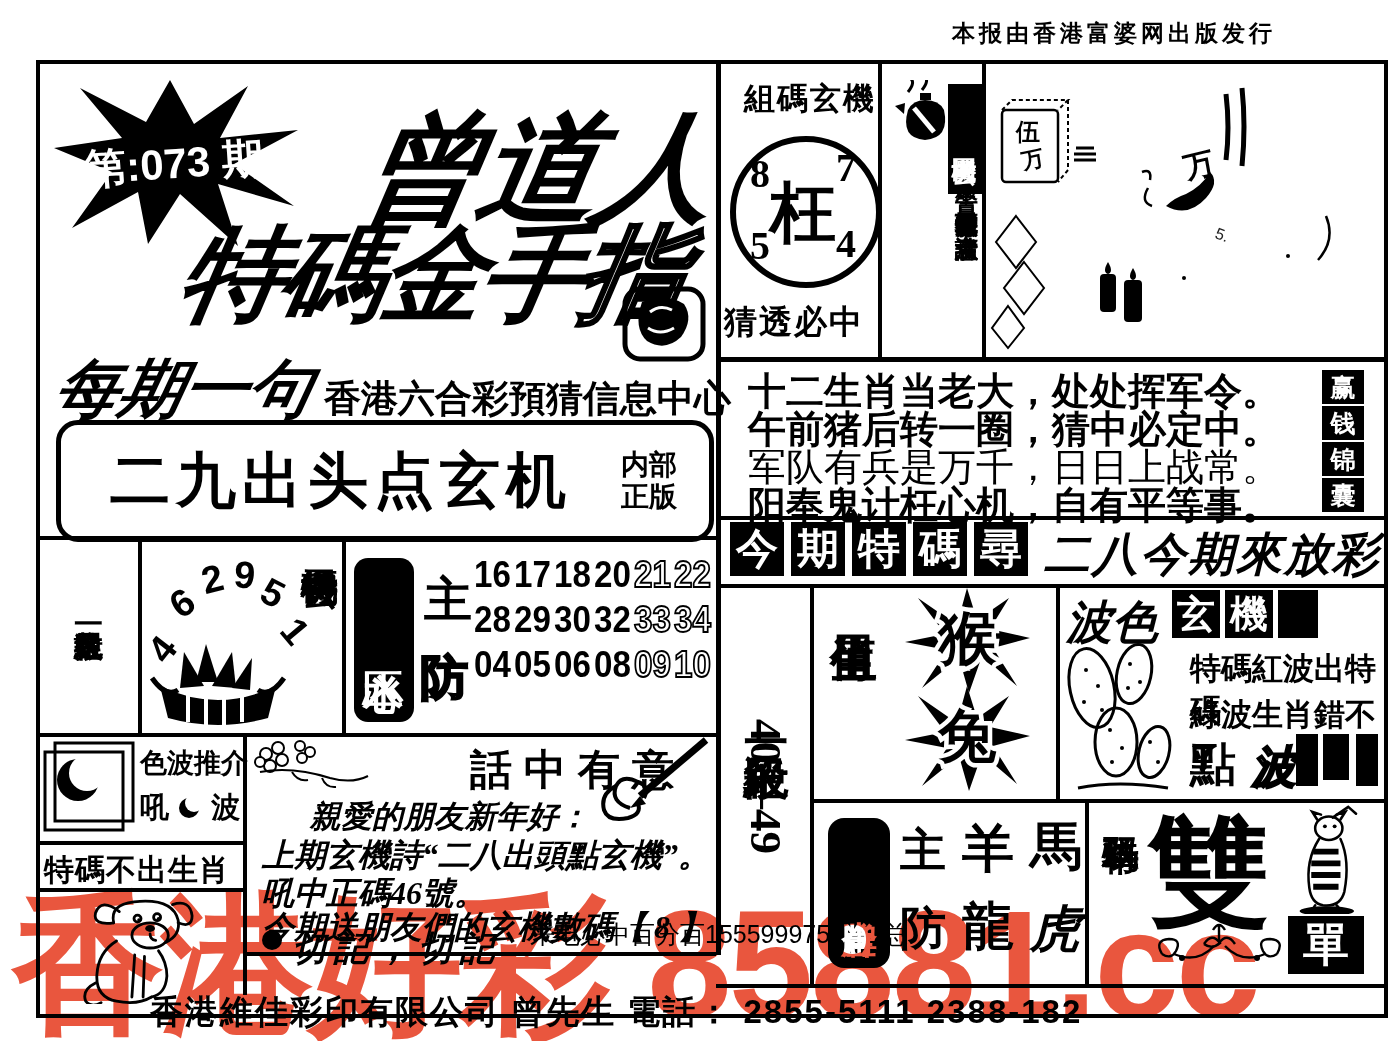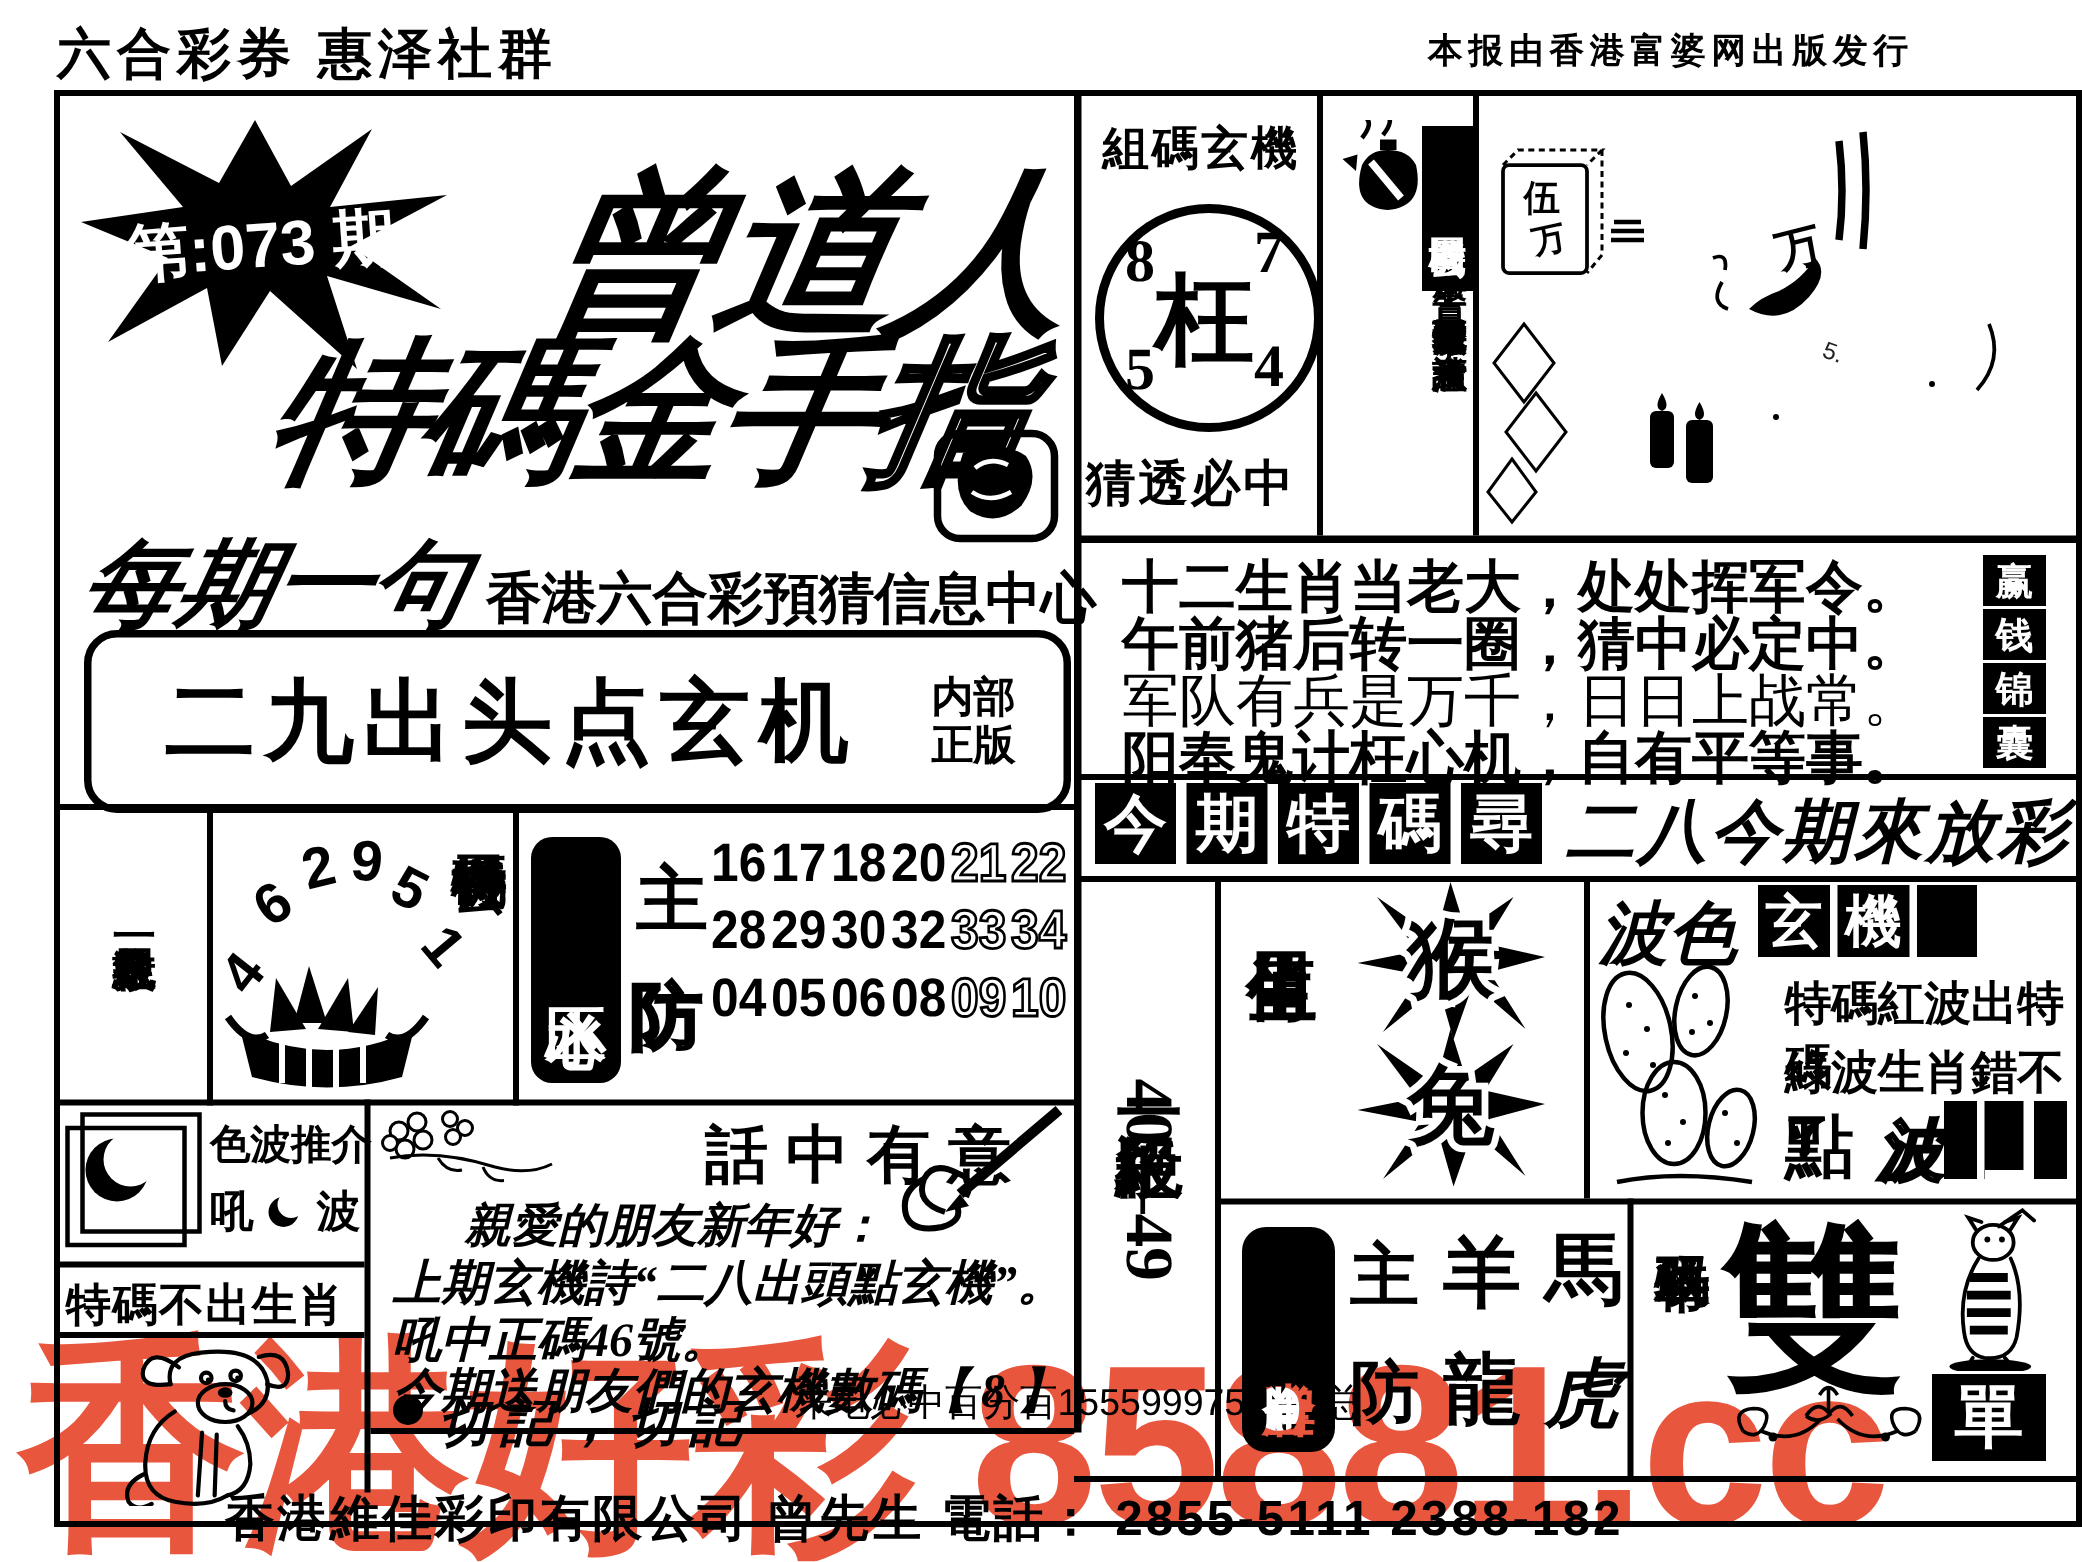--- a/index.html
+++ b/index.html
@@ -25,21 +25,20 @@
   .boxchar{width:54px;height:54px;background:#000;color:#fff;font-size:42px;font-weight:900;
        display:flex;align-items:center;justify-content:center;}
   .jbox{width:42px;height:34px;background:#000;color:#fff;font-size:25px;font-weight:700;
        display:flex;align-items:center;justify-content:center;margin-bottom:2px;}
 </style>
 </head>
 <body>
 
 <div id="page">
 
-  <div class="abs" style="left:38px;top:12px;font-size:36px;font-weight:900;letter-spacing:4px;">六合彩券  惠泽社群</div>
   <div class="abs" style="left:952px;top:18px;font-size:23px;font-weight:900;letter-spacing:4px;">本报由香港富婆网出版发行</div>
 
   <div class="abs" style="left:36px;top:60px;width:1344px;height:950px;border:4px solid #000;"></div>
   <div class="abs vline" style="left:716px;top:60px;width:5px;height:895px;"></div>
 
   <div class="abs" style="left:52px;top:78px;width:248px;height:172px;">
     <svg width="248" height="172" viewBox="0 0 248 172">
       <polygon fill="#000" points="118,2 142,46 196,8 168,60 246,52 182,86 242,128 166,106 186,168 128,116 96,166 86,114 20,150 60,94 2,70 70,60 28,10 94,44"></polygon>
     </svg>
     <div class="abs" style="left:22px;top:58px;width:200px;text-align:center;color:#fff;font-size:42px;font-weight:900;transform:rotate(-4deg);">第:073 期</div>
@@ -169,21 +168,21 @@
   </svg>
   <div class="abs serif" style="left:310px;top:796px;font-size:31px;font-weight:700;font-style:italic;">親愛的朋友新年好：</div>
   <div class="abs serif" style="left:262px;top:834px;font-size:32px;font-weight:700;font-style:italic;">上期玄機詩“二八出頭點玄機”。</div>
   <div class="abs serif" style="left:262px;top:872px;font-size:32px;font-weight:700;font-style:italic;">吼中正碼46號。</div>
   <div class="abs serif" style="left:262px;top:906px;font-size:32px;font-weight:700;font-style:italic;">今期送朋友們的玄機數碼【 8 】</div>
   <div class="abs" style="left:262px;top:930px;width:20px;height:20px;border-radius:50%;background:#000;"></div>
   <div class="abs serif" style="left:292px;top:926px;font-size:34px;font-weight:900;font-style:italic;letter-spacing:8px;">切記，切記</div>
   <div class="abs" style="left:530px;top:918px;font-size:25px;font-weight:400;">来电必中百分百15559997599林总</div>
 
   <div class="abs vline" style="left:878px;top:60px;width:4px;height:297px;"></div>
-  <div class="abs" style="left:726px;top:78px;width:150px;text-align:center;font-size:31px;font-weight:700;letter-spacing:2px;">組碼玄機</div>
+  <div class="abs" style="left:726px;top:78px;width:150px;text-align:right;font-size:31px;font-weight:700;letter-spacing:2px;">組碼玄機</div>
   <div class="abs" style="left:730px;top:136px;width:140px;height:140px;border:6px solid #000;border-radius:50%;"></div>
   <div class="abs serif" style="left:770px;top:168px;font-size:66px;font-weight:900;">枉</div>
   <span class="abs serif" style="left:750px;top:150px;font-size:40px;font-weight:700;">8</span>
   <span class="abs serif" style="left:836px;top:144px;font-size:40px;font-weight:700;">7</span>
   <span class="abs serif" style="left:750px;top:222px;font-size:40px;font-weight:700;">5</span>
   <span class="abs serif" style="left:836px;top:220px;font-size:40px;font-weight:700;">4</span>
   <div class="abs" style="left:724px;top:300px;width:152px;text-align:left;font-size:33px;font-weight:700;letter-spacing:2px;">猜透必中</div>
 
   <svg class="abs" style="left:892px;top:80px;" width="66" height="66" viewBox="0 0 66 66">
     <path d="M16,30 Q8,58 33,60 Q58,58 52,30 Q47,20 33,20 Q21,20 16,30 Z" fill="#000"></path>

